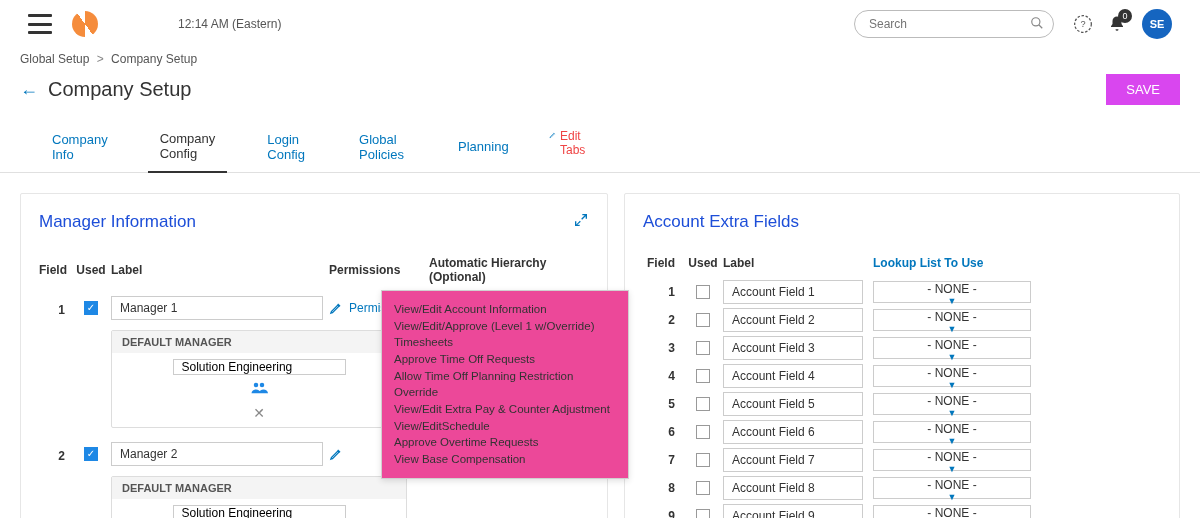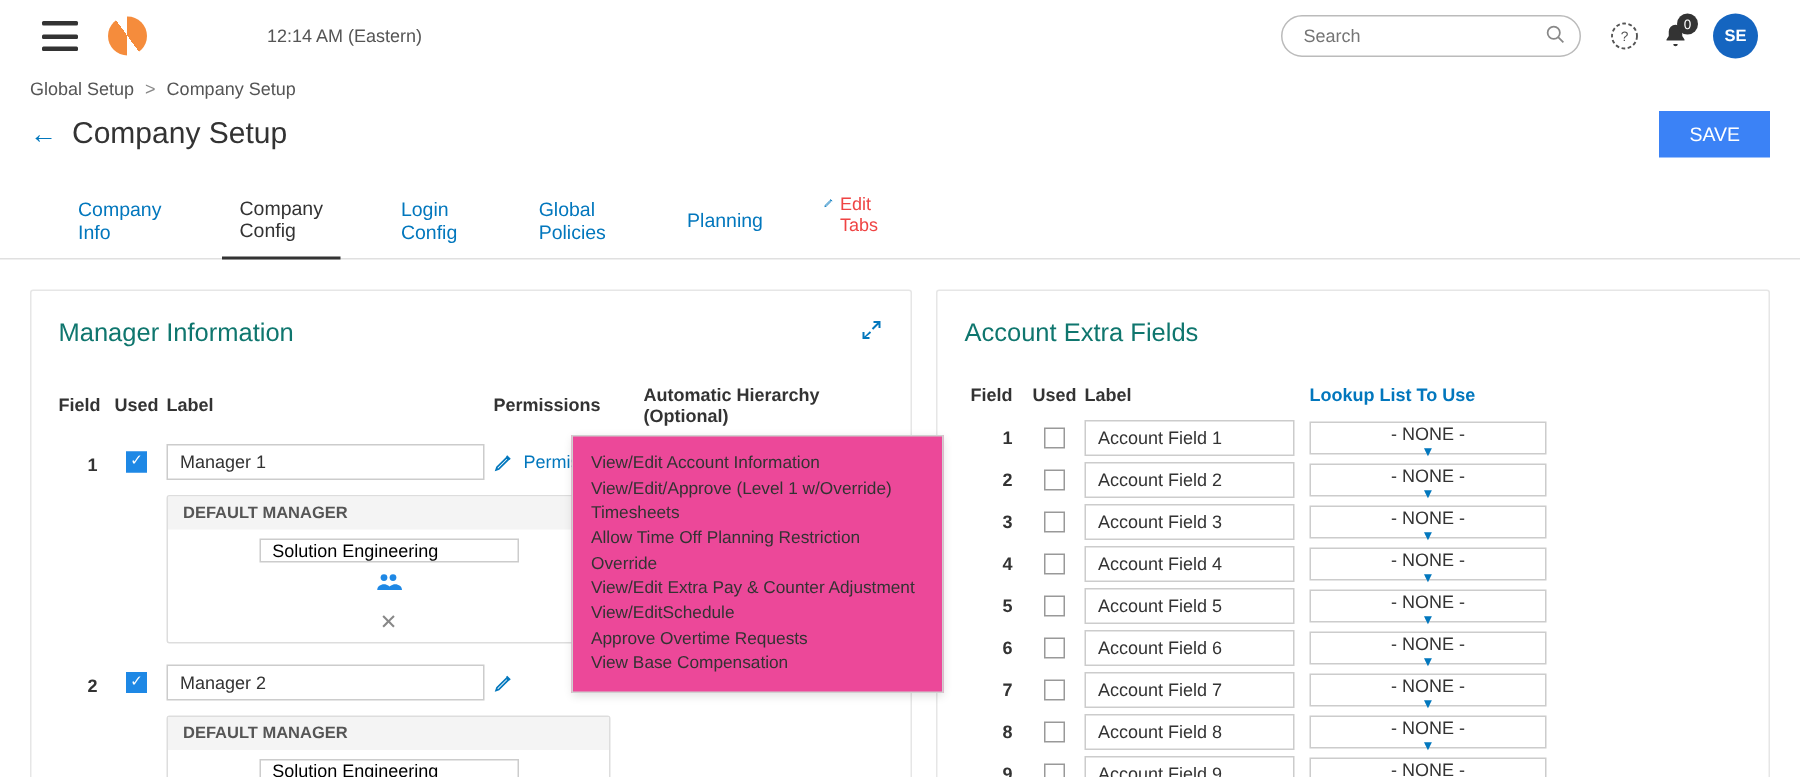--- a/index.html
+++ b/index.html
@@ -18,33 +18,33 @@
   .bell-badge { position: absolute; top: -4px; right: -4px; background: #333; color: #fff; border-radius: 8px; font-size: 9px; min-width: 14px; height: 14px; display: flex; align-items: center; justify-content: center; padding: 0 3px; }
   .avatar { width: 30px; height: 30px; border-radius: 50%; background: #1565c0; color: #fff; display: flex; align-items: center; justify-content: center; font-size: 11px; font-weight: 600; margin-left: 8px; cursor: pointer; }
 
   .breadcrumb { padding: 4px 20px 8px; font-size: 12px; color: #555; }
   .breadcrumb span + span::before { content: " > "; color: #888; padding: 0 4px; }
 
   .page-head { display: flex; align-items: center; padding: 0 20px 6px; }
   .back-arrow { color: #0277bd; font-size: 18px; margin-right: 10px; cursor: pointer; }
   .page-title { font-size: 20px; font-weight: 400; color: #333; }
   .page-head-spacer { flex: 1; }
-  .save-btn { background: #3b82f6; color: #fff; border: none; padding: 8px 20px; font-size: 13px; font-weight: 500; cursor: pointer; }
+  .save-btn { background: #d946ef; color: #fff; border: none; padding: 8px 20px; font-size: 13px; font-weight: 500; cursor: pointer; }
 
   .tabs-row { display: flex; align-items: center; padding: 12px 20px 0 40px; border-bottom: 1px solid #e0e0e0; }
   .tab { padding: 8px 12px 10px; margin-right: 28px; font-size: 13px; color: #0277bd; cursor: pointer; }
   .tab.active { color: #333; border-bottom: 2px solid #333; margin-bottom: -1px; }
   .tabs-spacer { flex: 1; }
   .edit-tabs { color: #ef4444; font-size: 12px; cursor: pointer; display: flex; align-items: flex-start; gap: 4px; padding-bottom: 10px; margin-right: 590px; }
 
   .panels { display: flex; gap: 16px; padding: 20px; align-items: flex-start; }
   .panel { border: 1px solid #e6e6e6; border-radius: 2px; padding: 18px; position: relative; }
   .panel-left { width: 588px; }
   .panel-right { flex: 1; }
-  .panel-title { font-size: 17px; font-weight: 400; color: #0f766e; margin-bottom: 24px; }
+  .panel-title { font-size: 17px; font-weight: 400; color: #1d4ed8; margin-bottom: 24px; }
   .panel-action { position: absolute; top: 18px; right: 18px; color: #0277bd; cursor: pointer; }
 
   .mgr-header, .mgr-row { display: flex; align-items: center; font-size: 12px; }
   .mgr-header { font-weight: 600; color: #333; margin-bottom: 8px; }
   .col-field { width: 32px; text-align: right; padding-right: 6px; }
   .col-used { width: 40px; display: flex; justify-content: center; }
   .col-label { width: 218px; }
   .col-perm { width: 100px; display: flex; align-items: center; gap: 6px; }
   .col-hier { width: 160px; display: flex; align-items: center; gap: 8px; }
 
@@ -241,20 +241,21 @@
         <span class="levels-label"># Levels:</span>
         <span class="select-mini">
             <span>All</span>
           </span>
       </div>
     </div>
 
     <div class="tooltip-popup">
       <div>View/Edit Account Information</div>
       <div>View/Edit/Approve (Level 1 w/Override) Timesheets</div>
+      <div>Approve Time Off Requests</div>
       <div>Allow Time Off Planning Restriction Override</div>
       <div>View/Edit Extra Pay &amp; Counter Adjustment</div>
       <div>View/EditSchedule</div>
       <div>Approve Overtime Requests</div>
       <div>View Base Compensation</div>
     </div>
   </div>
 
   <div class="panel panel-right">
     <div class="panel-title">Account Extra Fields</div>

